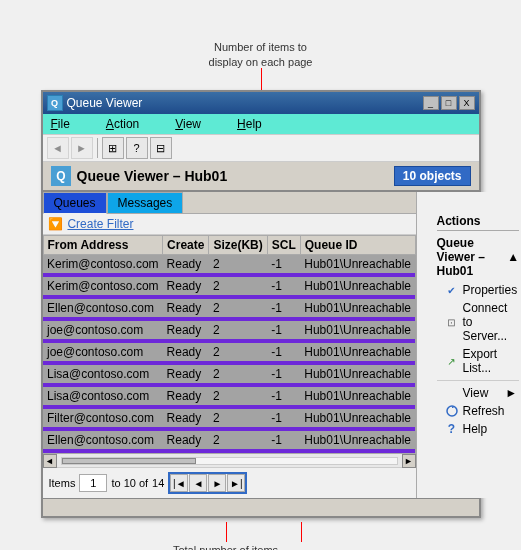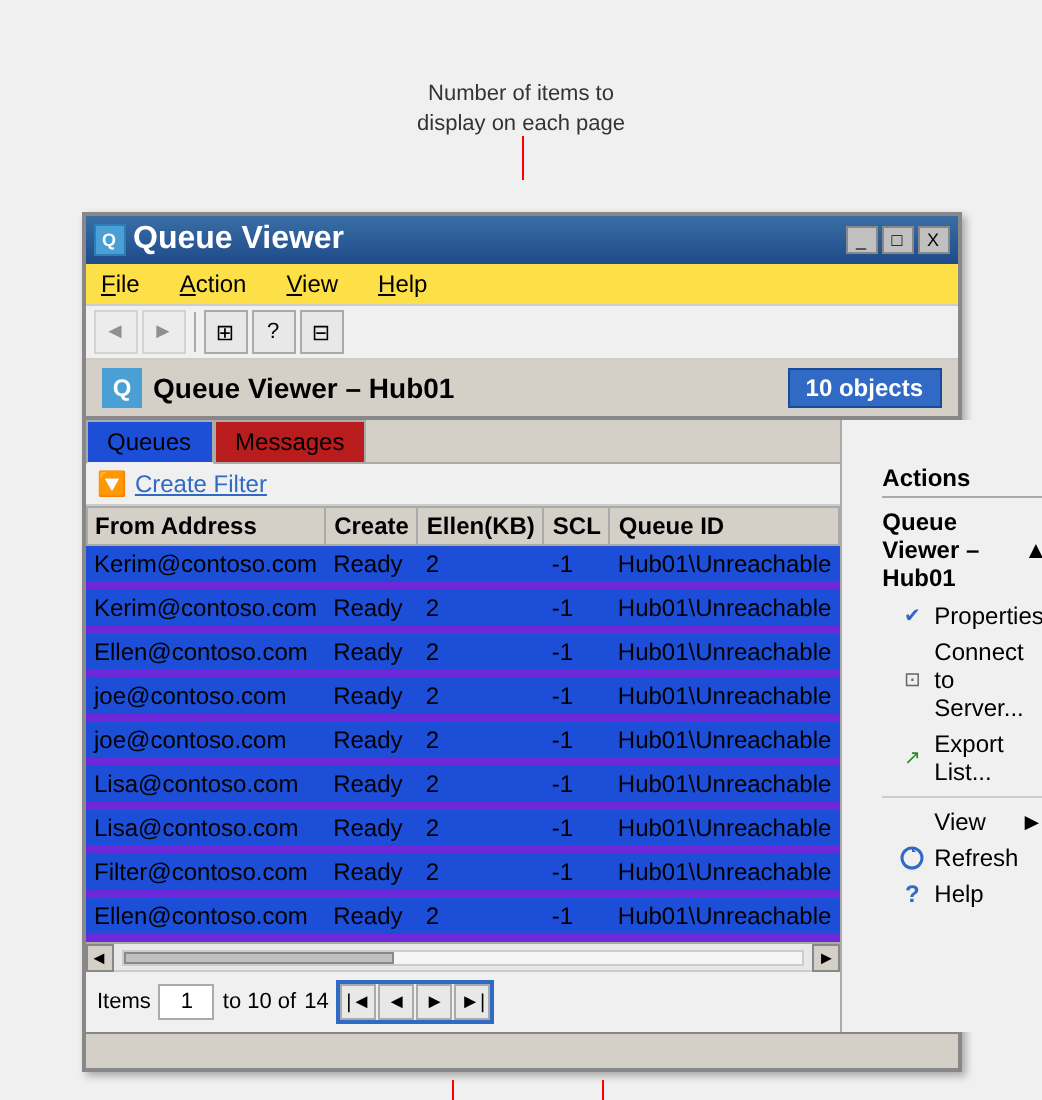--- a/index.html
+++ b/index.html
@@ -25,36 +25,36 @@
       gap: 4px;
     }
     .title-bar-icon {
       width: 16px;
       height: 16px;
       background: #4a9fd4;
       border: 1px solid #2a7fb4;
       display: flex; align-items: center; justify-content: center;
       font-size: 9px; color: white; font-weight: bold;
     }
-    .title-bar-text { font-size: 16px; font-weight: bold; }
+    .title-bar-text { font-size: 12px; font-weight: normal; }
     .title-bar-controls { display: flex; gap: 2px; }
     .title-btn {
       width: 16px; height: 14px; background: #c0c0c0;
       border: 1px solid #888; font-size: 9px; cursor: pointer;
       display: flex; align-items: center; justify-content: center;
       color: #000;
     }
     .title-btn.close-btn { background: #c0c0c0; }
 
     .menu-bar {
-      background: #fde047;
+      background: #5eead4;
       border-bottom: 1px solid #ccc;
       padding: 2px 4px;
       display: flex;
-      gap: 12px;
+      gap: 28px;
     }
     .menu-item {
       font-size: 12px; cursor: pointer; padding: 1px 4px;
     }
     .menu-item .underline { text-decoration: underline; }
 
     .toolbar {
       background: #f0f0f0;
       border-bottom: 1px solid #ccc;
       padding: 2px 4px;
@@ -114,21 +114,21 @@
 
     .tabs {
       display: flex;
       background: #d4d0c8;
       border-bottom: 1px solid #aaa;
     }
     .tab {
       padding: 3px 10px;
       border: 1px solid #aaa;
       border-bottom: none;
-      background: #b91c1c;
+      background: #0ea5e9;
       cursor: pointer;
       font-size: 12px;
     }
     .tab.active {
       background: #1d4ed8;
       border-bottom: 1px solid #f0f0f0;
       margin-bottom: -1px;
     }
 
     .filter-bar {
@@ -136,21 +136,21 @@
       border-bottom: 1px solid #ccc;
       display: flex; align-items: center; gap: 4px;
       background: #f0f0f0;
     }
     .filter-icon { font-size: 12px; color: #666; }
 
     .table-container {
       overflow-x: auto;
       overflow-y: auto;
       max-height: 220px;
-      background: #1d4ed8;
+      background: #a3a3a3;
     }
     table {
       width: 100%;
       border-collapse: collapse;
       font-size: 11px;
     }
     th {
       background: #d4d0c8;
       border: 1px solid #aaa;
       padding: 2px 4px;
@@ -252,21 +252,21 @@
       background: #d4d0c8;
       border-top: 1px solid #888;
       padding: 2px 4px;
       font-size: 11px;
       height: 18px;
     }
   </style>
 </head>
 <body>
 
-<div style="position:relative; width:440px; height:50px; margin-bottom:16px;">
+<div style="position:relative; width:440px; height:50px; margin-bottom:0;">
   <div style="text-align:center; font-size:11px; color:#333; line-height:1.4; position:absolute; top:0; left:50%; transform:translateX(-50%); white-space:pre-line;">Number of items to
 display on each page</div>
   <div style="position:absolute; top:28px; left:50%; width:1px; height:22px; background:red;"></div>
 </div>
 
 <div class="window">
 
   <div class="title-bar">
     <div class="title-bar-left">
       <div class="title-bar-icon">Q</div>
@@ -321,21 +321,21 @@
         <span class="filter-icon">🔽</span>
         <span style="cursor:pointer; color:#316ac5; text-decoration:underline;">Create Filter</span>
       </div>
 
       <div class="table-container">
         <table>
           <thead>
             <tr>
               <th>From Address</th>
               <th>Create</th>
-              <th>Ellen(KB)</th>
+              <th>Size(KB)</th>
               <th>SCL</th>
               <th>Queue ID</th>
             </tr>
           </thead>
           <tbody id="table-body">
           <tr>
                 <td>Kerim@contoso.com</td>
                 <td>Ready</td>
                 <td>2</td>
                 <td>-1</td>

